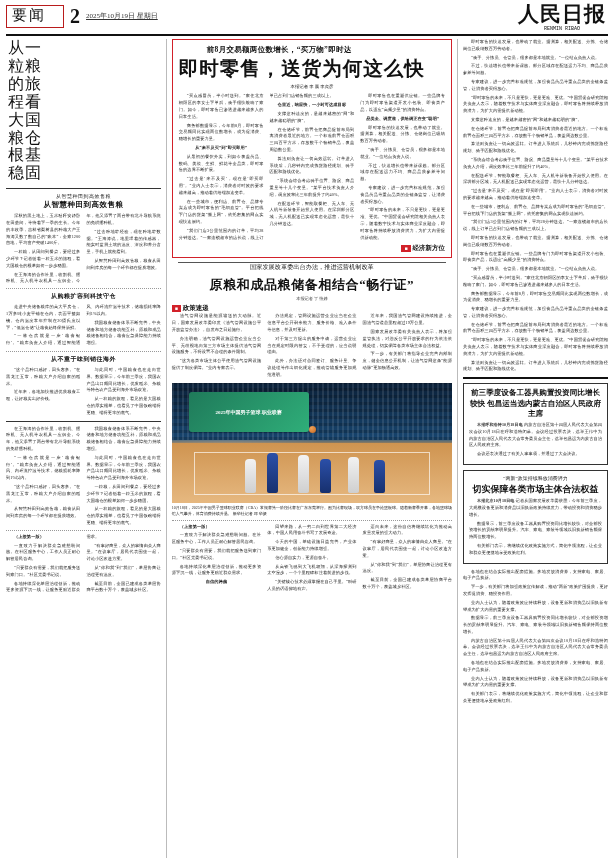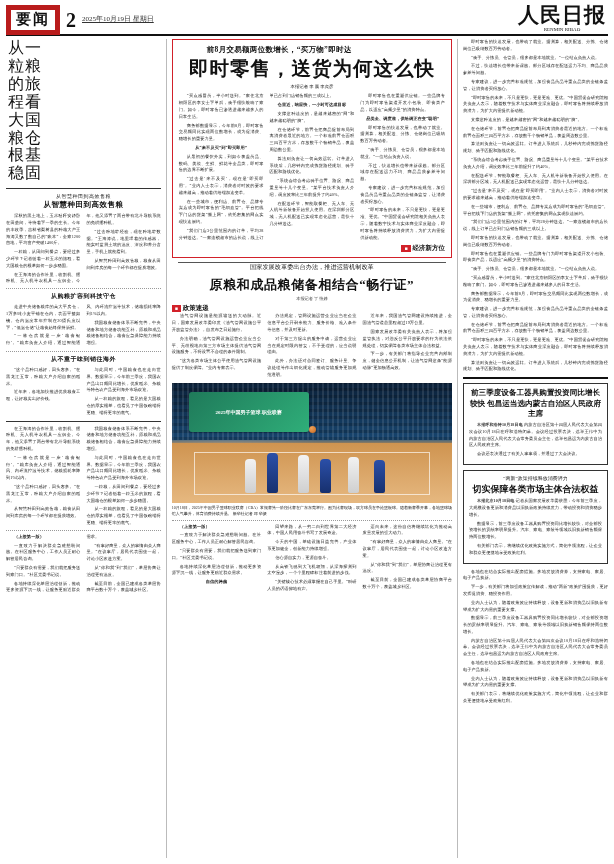--- a/index.html
+++ b/index.html
@@ -22,43 +22,43 @@
   
   .masthead {
     display: flex;
     align-items: flex-start;
     justify-content: space-between;
     padding: 5px 8px 2px 6px;
     height: 34px;
   }
   .mast-left { display: flex; align-items: center; gap: 6px; }
   .sec-box {
-    border: 5px solid #b91c1c;
-    padding: 1px 5px 2px 5px;
+    border: 1px solid #b91c1c;
+    padding: 1px 17px 2px 5px;
     font-size: 15px;
-    font-weight: bold;
+    font-weight: normal;
     letter-spacing: 2px;
     line-height: 1.15;
   }
   .sec-num {
     font-size: 20px;
     font-weight: bold;
     font-family: "Liberation Serif", serif;
   }
   .mast-date {
     font-size: 7px;
     color: #333;
     padding-bottom: 2px;
     text-decoration: underline;
   }
   .mast-right {
     font-size: 21px;
     font-weight: bold;
     letter-spacing: 1px;
-    font-family: Liberation Serif, serif;
+    font-family: Liberation Mono, monospace;
     line-height: 1;
     margin-left: 20px;
   }
   .mast-right .sub {
     display: block;
     font-size: 5px;
     letter-spacing: 0;
     font-weight: normal;
     text-align: center;
     margin-top: 1px;
@@ -133,21 +133,20 @@
   .lead-kicker {
     font-size: 7.5px;
     font-weight: bold;
     margin-bottom: 3px;
     letter-spacing: .3px;
     padding-left: 28px;
   }
   .lead-title {
     font-size: 19.5px;
     font-weight: bold;
-    text-align: center;
     letter-spacing: 1px;
     line-height: 1.15;
     margin: 2px 0 4px 0;
   }
   .lead-by {
     font-size: 4.4px;
     text-align: center;
     color: #222;
     margin-bottom: 4px;
   }

